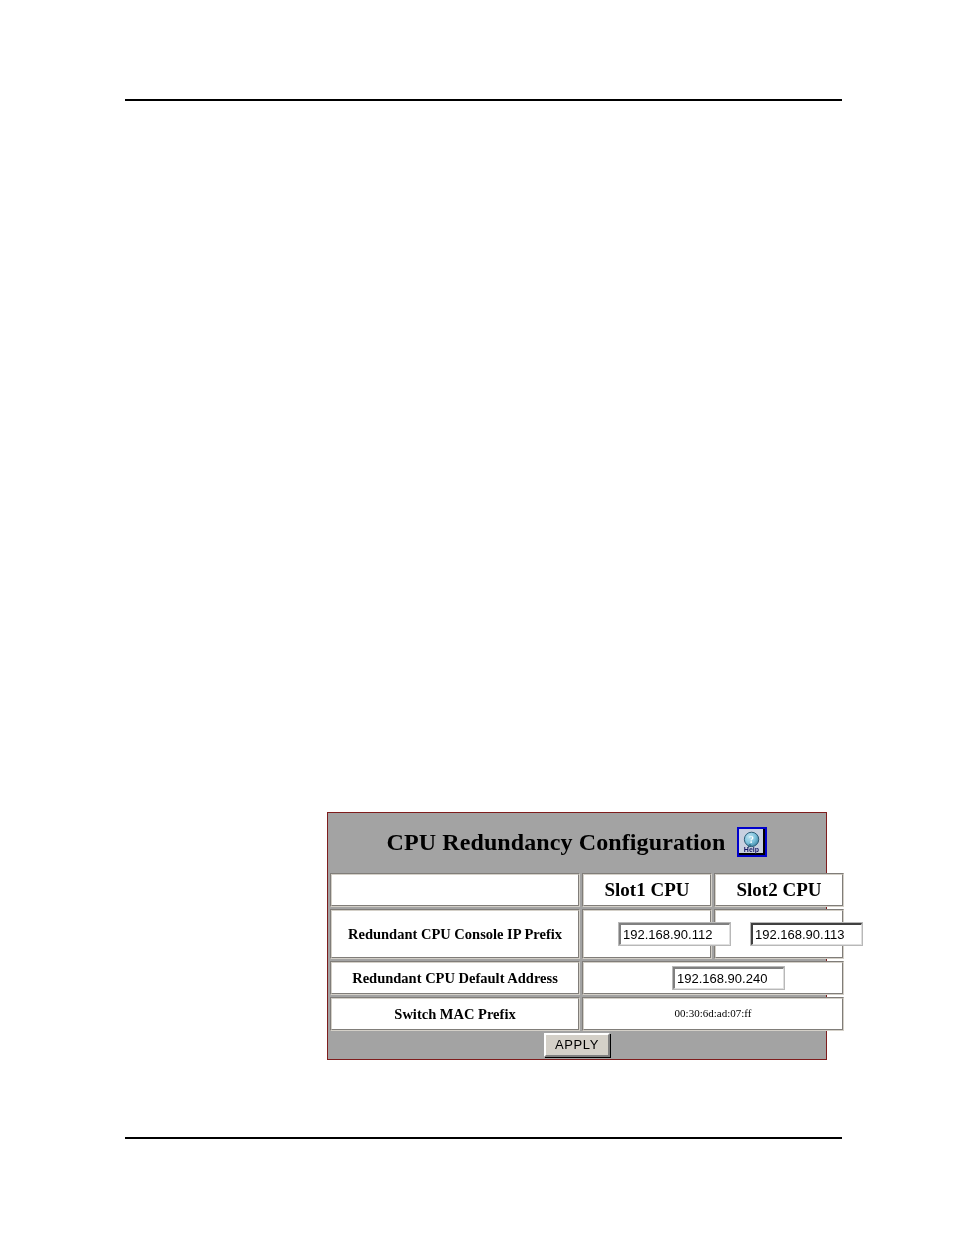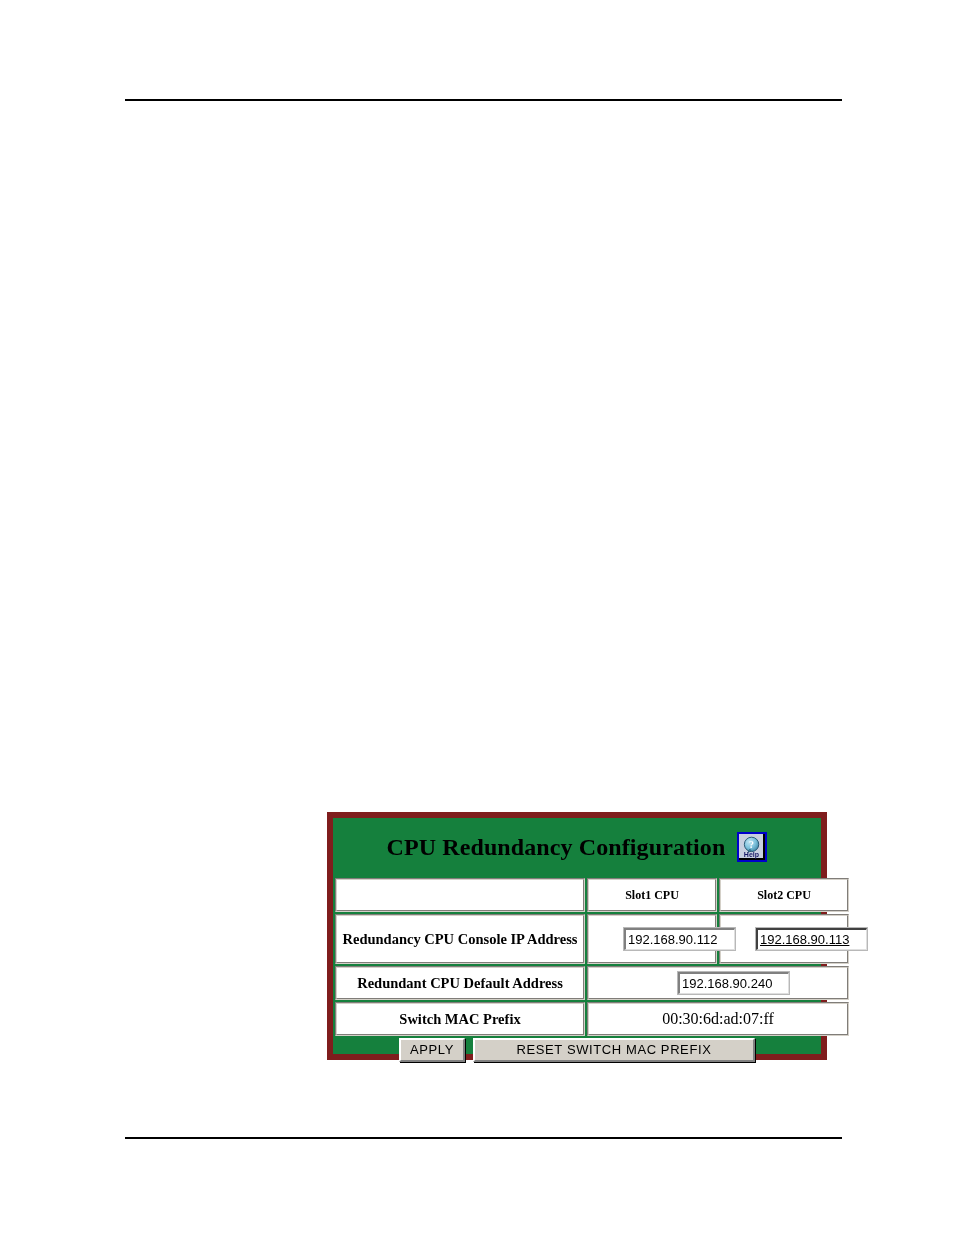--- a/index.html
+++ b/index.html
@@ -26,22 +26,22 @@
   .page-rule.top    { top: 99px; }
   .page-rule.bottom { top: 1137px; }
 
   
   #ui-panel {
     position: absolute;
     left: 327px;
     top: 812px;
     width: 500px;
     height: 248px;
-    background: #15803d;
-    border: 6px solid #7f1d1d;
+    background: #a3a3a3;
+    border: 1px solid #7f1d1d;
     box-sizing: border-box;
   }
 
   
   .panel-title-row {
     display: flex;
     align-items: center;
     justify-content: center;
     height: 58px;
     padding: 0 8px;
@@ -103,22 +103,22 @@
     vertical-align: middle;
     font-family: "Liberation Serif", serif;
     font-weight: bold;
     font-size: 14.5px;
     color: #000000;
     line-height: 1.25;
   }
   td.col-label   { width: 238px; }
   td.col-slot    { width: 118px; }
   td.blank-cell  { height: 24px; }
-  td.hdr-cell    { font-size: 12px; }
-  td.value-cell  { font-weight: normal; font-size: 16px; }
+  td.hdr-cell    { font-size: 19px; }
+  td.value-cell  { font-weight: normal; font-size: 11px; }
   td.tall        { height: 40px; }
   td.short       { height: 24px; }
 
   
   .txt {
     font-family: "Liberation Sans", sans-serif;
     font-size: 13px;
     color: #000000;
     background: #ffffff;
     border: 0;
@@ -131,21 +131,20 @@
     height: 17px;
     box-sizing: content-box;
     line-height: 17px;
     margin-left: 31px;
   }
   .txt.w-slot { width: 104px; }
   .txt.w-gw   { width: 104px; }
   .txt.focused {
     border-top-color: #404040;
     border-left-color: #404040;
-    text-decoration: underline;
   }
 
   
   .btn-row {
     display: flex;
     align-items: center;
     justify-content: center;
     gap: 8px;
   }
   .win-btn {
@@ -198,21 +197,21 @@
   <table class="cfg-table">
     <tbody>
 
       <tr>
         <td class="col-label blank-cell"></td>
         <td class="col-slot hdr-cell">Slot1 CPU</td>
         <td class="col-slot hdr-cell">Slot2 CPU</td>
       </tr>
 
       <tr>
-        <td class="col-label tall">Redundancy CPU Console IP Address</td>
+        <td class="col-label tall">Redundant CPU Console IP Prefix</td>
         <td class="col-slot tall">
           <input class="txt w-slot" type="text" value="192.168.90.112" style="">
         </td>
         <td class="col-slot tall">
           <input class="txt w-slot focused" type="text" value="192.168.90.113" style="">
         </td>
       </tr>
 
       <tr>
         <td class="col-label short">Redundant CPU Default Address</td>
@@ -223,16 +222,15 @@
 
       <tr>
         <td class="col-label short">Switch MAC Prefix</td>
         <td class="short value-cell" colspan="2">00:30:6d:ad:07:ff</td>
       </tr>
     </tbody>
   </table>
 
   <div class="btn-row">
     <div class="win-btn apply">APPLY</div>
-    <div class="win-btn reset">RESET SWITCH MAC PREFIX</div>
   </div>
 
 </div>
 
 </body></html>

